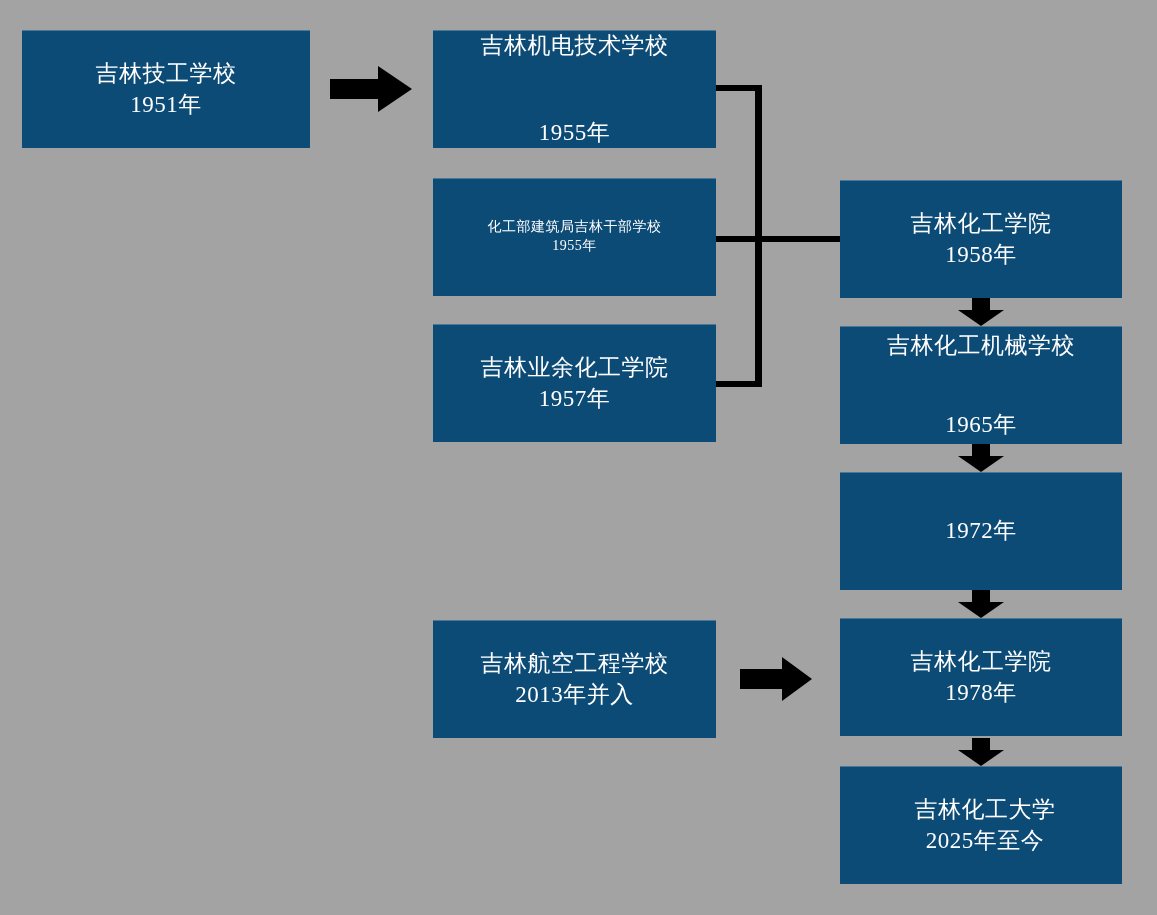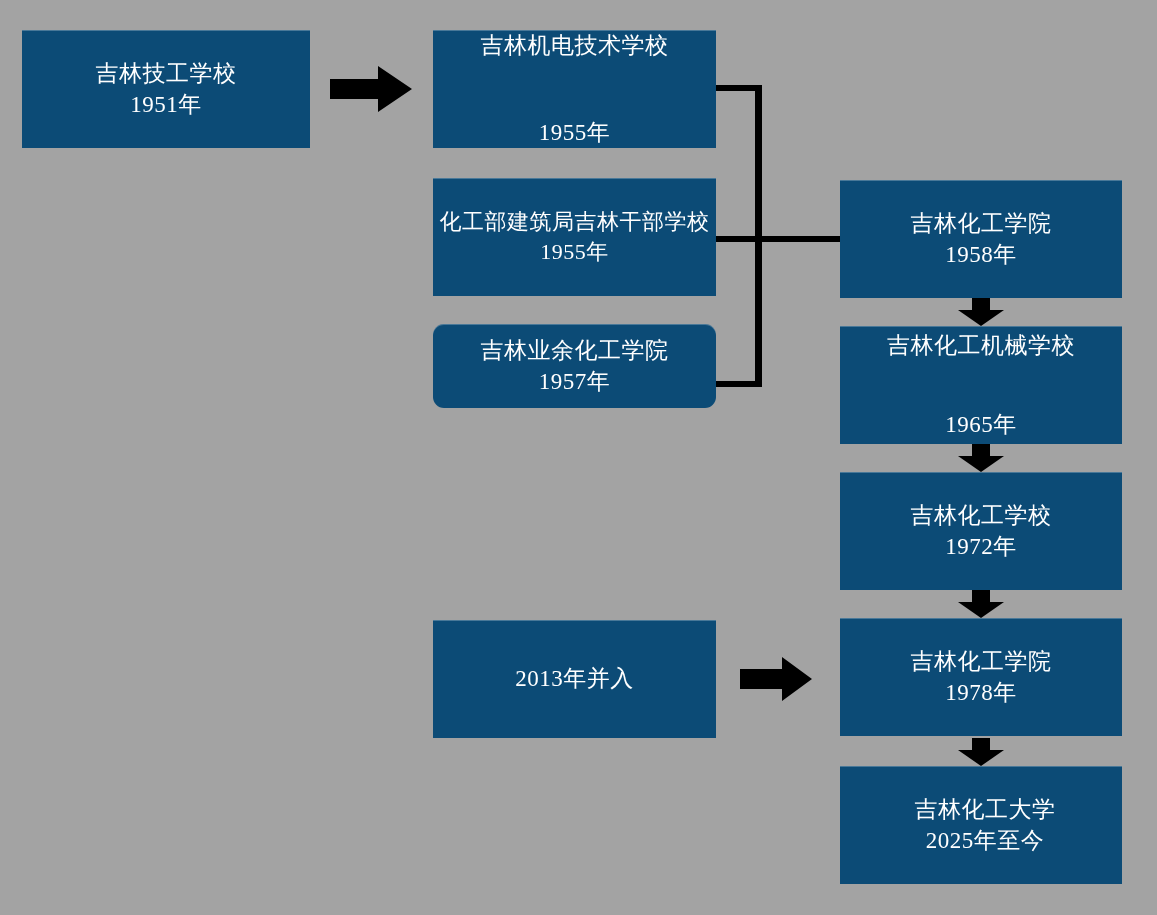--- a/index.html
+++ b/index.html
@@ -31,21 +31,21 @@
     letter-spacing: 0.5px;
     box-sizing: border-box;
     box-shadow: 0 1px 0 rgba(255,255,255,0.25) inset;
     z-index: 2;
   }
   .node .l1, .node .l2 {
     display: block;
     white-space: nowrap;
   }
   .node.tight {
-    font-size: 22px;
+    font-size: 14px;
   }
   
   .conn {
     position: absolute;
     background: #000000;
     z-index: 1;
   }
   
   .arrow {
     position: absolute;
@@ -72,46 +72,46 @@
   <div class="node" style="left:433px; top:30px; width:283px; height:118px;justify-content:space-between;">
     <span class="l1">吉林机电技术学校</span>
     <span class="l2">1955年</span>
   </div>
 
   <div class="node tight" style="left:433px; top:178px; width:283px; height:118px;">
     <span class="l1">化工部建筑局吉林干部学校</span>
     <span class="l2">1955年</span>
   </div>
 
-  <div class="node" style="left:433px; top:324px; width:283px; height:84px;border-radius:11px;">
+  <div class="node" style="left:433px; top:324px; width:283px; height:118px;">
     <span class="l1">吉林业余化工学院</span>
     <span class="l2">1957年</span>
   </div>
 
   <div class="node" style="left:840px; top:180px; width:282px; height:118px;">
     <span class="l1">吉林化工学院</span>
     <span class="l2">1958年</span>
   </div>
 
   <div class="node" style="left:840px; top:326px; width:282px; height:118px;gap:48px;">
     <span class="l1">吉林化工机械学校</span>
     <span class="l2">1965年</span>
   </div>
 
   <div class="node" style="left:840px; top:472px; width:282px; height:118px;">
-    <span class="l1">吉林化工学校</span>
     <span class="l2">1972年</span>
   </div>
 
   <div class="node" style="left:840px; top:618px; width:282px; height:118px;">
     <span class="l1">吉林化工学院</span>
     <span class="l2">1978年</span>
   </div>
 
   <div class="node" style="left:433px; top:620px; width:283px; height:118px;">
+    <span class="l1">吉林航空工程学校</span>
     <span class="l2">2013年并入</span>
   </div>
 
   <div class="node" style="left:840px; top:766px; width:282px; height:118px;padding-left:8px;">
     <span class="l1">吉林化工大学</span>
     <span class="l2">2025年至今</span>
   </div>
 
   <div class="arrow" style="left:330px; top:66px; width:82px; height:46px;">
     <svg width="82" height="46" viewBox="0 0 82 46" aria-hidden="true">

